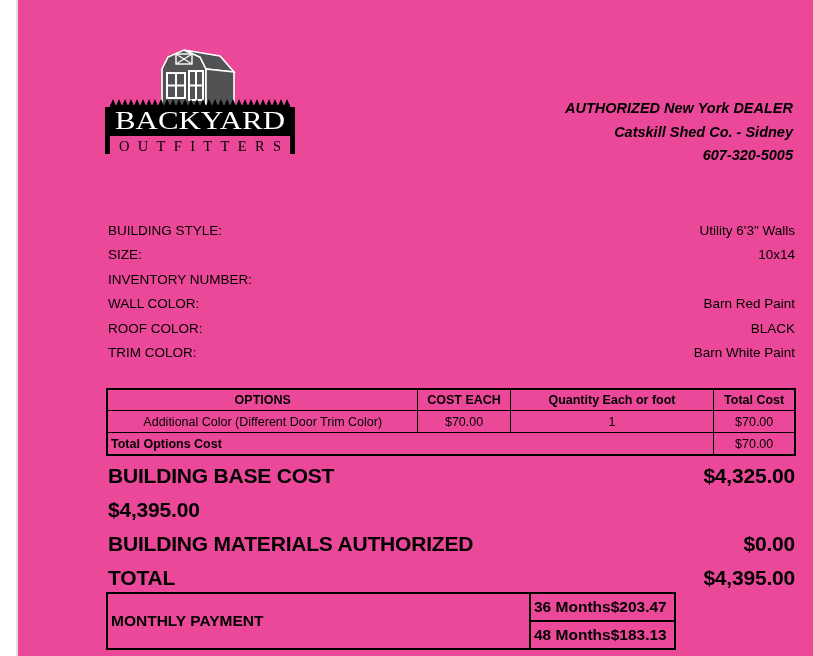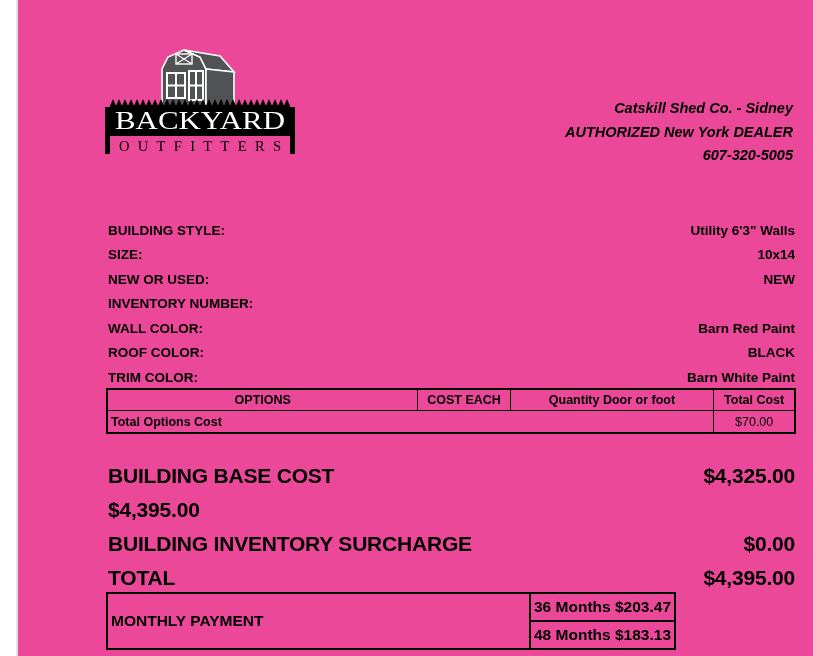--- a/index.html
+++ b/index.html
@@ -15,21 +15,21 @@
     margin-left:16px;
   }
   
   .logo{position:absolute;left:86px;top:35px;width:192px;height:130px;}
   .dealer{
     position:absolute;right:36px;top:97px;
     text-align:right;font-weight:bold;font-style:italic;
     font-size:14.5px;line-height:23.5px;
   }
   
-  .details{position:absolute;left:90px;top:218px;width:687px;font-size:13.5px;font-weight:bold;}
+  .details{position:absolute;left:90px;top:218px;width:687px;font-size:13.5px;font-weight:normal;}
   .detail-row{display:flex;justify-content:space-between;align-items:center;height:24.5px;}
   
   .options-table{
     position:absolute;left:88px;top:388px;width:690px;
     border-collapse:collapse;border:2px solid #000;
     font-size:12.5px;table-layout:fixed;padding-left:20px;
   }
   .options-table th,.options-table td{
     border:1.5px solid #000;padding:0;height:20px;text-align:center;
     overflow:hidden;white-space:nowrap;
@@ -46,21 +46,21 @@
     position:absolute;left:88px;top:592px;width:570px;height:58px;
     border:2px solid #000;display:flex;box-sizing:border-box;
   }
   .m-left{
     width:423px;border-right:2px solid #000;box-sizing:border-box;
     display:flex;align-items:center;padding-left:3px;
     font-weight:bold;font-size:15.5px;
   }
   .m-right{flex:1;display:flex;flex-direction:column;}
   .m-row{
-    flex:1;display:flex;justify-content:space-between;align-items:center;
+    flex:1;display:flex;align-items:center;
     padding:0 3px;font-weight:bold;font-size:15.5px;
   }
   .m-row.first{border-bottom:2px solid #000;}
 </style>
 </head>
 <body>
 
 <div class="page">
 
   <div class="logo">
@@ -85,37 +85,33 @@
 
       <rect x="5" y="70" width="180" height="31" fill="#000000"></rect>
       <rect x="0" y="72" width="5" height="47" fill="#000000"></rect>
       <rect x="185" y="72" width="5" height="47" fill="#000000"></rect>
       <text x="95" y="94" text-anchor="middle" fill="#ffffff" font-family="Liberation Serif, serif" font-size="26" textLength="170" lengthAdjust="spacingAndGlyphs">BACKYARD</text>
       <text x="95" y="116" text-anchor="middle" fill="#000000" font-family="Liberation Serif, serif" font-size="14.5" textLength="162" lengthAdjust="spacing">OUTFITTERS</text>
     </svg>
   </div>
 
   <div class="dealer">
+    <div>AUTHORIZED New York DEALER</div>
     <div>Catskill Shed Co. - Sidney</div>
-    <div>AUTHORIZED New York DEALER</div>
     <div>607-320-5005</div>
   </div>
 
   <div class="details">
     <div class="detail-row">
       <span>BUILDING STYLE:</span>
       <span>Utility 6'3" Walls</span>
     </div>
     <div class="detail-row">
       <span>SIZE:</span>
       <span>10x14</span>
-    </div>
-    <div class="detail-row">
-      <span>NEW OR USED:</span>
-      <span>NEW</span>
     </div>
     <div class="detail-row">
       <span>INVENTORY NUMBER:</span>
     </div>
     <div class="detail-row">
       <span>WALL COLOR:</span>
       <span>Barn Red Paint</span>
     </div>
     <div class="detail-row">
       <span>ROOF COLOR:</span>
@@ -131,42 +127,48 @@
     <colgroup>
       <col style="width:45.2%">
         <col style="width:13.4%">
         <col style="width:29.6%">
         <col style="width:11.8%">
     </colgroup>
     <thead>
       <tr>
         <th>OPTIONS</th>
         <th>COST EACH</th>
-        <th>Quantity Door or foot</th>
+        <th>Quantity Each or foot</th>
         <th>Total Cost</th>
       </tr>
     </thead>
     <tbody>
+      <tr>
+        <td>Additional Color (Different Door Trim Color)</td>
+        <td>$70.00</td>
+        <td>1</td>
+        <td>$70.00</td>
+      </tr>
       <tr>
         <td colspan="3" class="total-label">Total Options Cost</td>
         <td>$70.00</td>
       </tr>
     </tbody>
   </table>
 
   <div class="summary">
     <div class="sum-row">
       <span>BUILDING BASE COST</span>
       <span>$4,325.00</span>
     </div>
     <div class="sum-row">
       <span>$4,395.00</span>
     </div>
     <div class="sum-row">
-      <span>BUILDING INVENTORY SURCHARGE</span>
+      <span>BUILDING MATERIALS AUTHORIZED</span>
       <span>$0.00</span>
     </div>
     <div class="sum-row">
       <span>TOTAL</span>
       <span>$4,395.00</span>
     </div>
   </div>
 
   <div class="monthly">
     <div class="m-left">MONTHLY PAYMENT</div>

